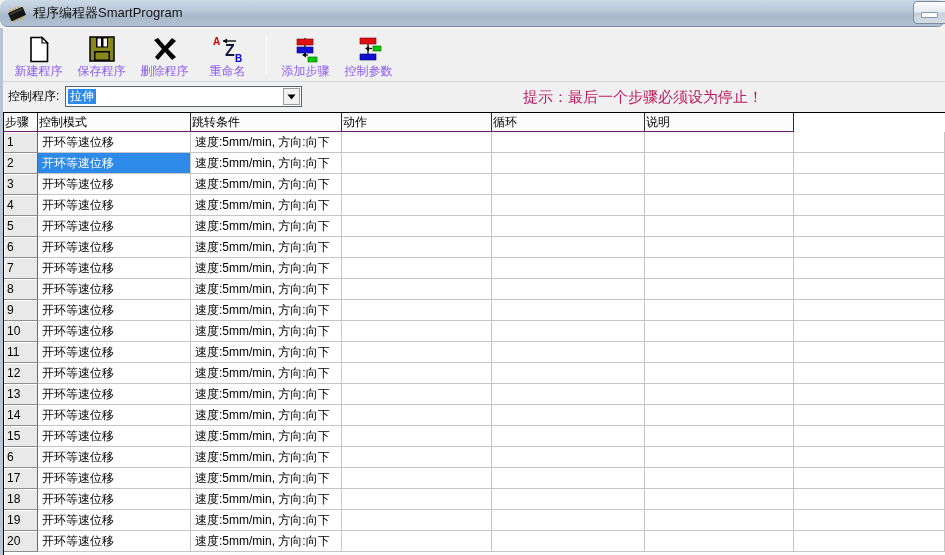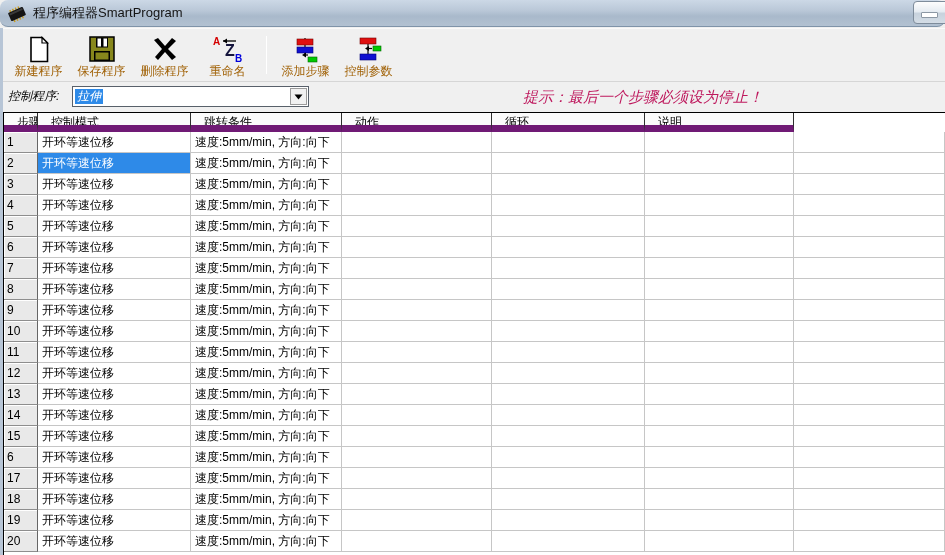--- a/index.html
+++ b/index.html
@@ -22,43 +22,43 @@
   .window-body { position:absolute; left:0; top:28px; width:945px; height:527px;
     background:#f0f0f0; border-left:3px solid #b7c5d6; }
 
   
   .toolbar { height:54px; border-top:1px solid #fafafa; border-bottom:1px solid #d6d6d6;
     display:flex; align-items:stretch; padding:2px 0 0 4px; background:#f0f0f0; }
   .tb-btn { width:63px; background:none; border:none; display:flex; flex-direction:column;
     align-items:center; justify-content:flex-end; padding-bottom:3px; cursor:default;
     font-family:inherit; }
   .tb-btn .icon { height:30px; display:flex; align-items:center; justify-content:center; }
-  .tb-btn .lbl { font-size:12px; color:#a16207; white-space:nowrap; line-height:14px; }
+  .tb-btn .lbl { font-size:12px; color:#8b5cf6; white-space:nowrap; line-height:14px; }
   .tb-sep { width:1px; background:#c4c4c4; border-right:1px solid #ffffff; margin:5px 7px 7px 7px; }
 
   
-  .control-row { position:relative; height:30px; background:#f0f0f0;font-style:italic; }
+  .control-row { position:relative; height:30px; background:#f0f0f0; }
   .cr-label { position:absolute; left:5px; top:0; line-height:29px; font-size:12px; color:#000; }
-  .combobox { position:absolute; left:69px; top:4px; width:237px; height:21px;
+  .combobox { position:absolute; left:62px; top:4px; width:237px; height:21px;
     background:#fff; border:1px solid #58606a; }
   .combo-text { position:absolute; left:2px; top:2px; height:15px; line-height:15px;
     font-size:12px; background:#2e8ae8; color:#fff; padding:0 2px; }
   .combo-arrow { position:absolute; right:1px; top:1px; bottom:1px; width:17px;
     background:#f1f1f1; border:1px solid #9b9b9b;
     display:flex; align-items:center; justify-content:center; }
   .combo-arrow svg { display:block; }
   .tip { position:absolute; left:520px; top:0; line-height:29px; font-size:15px; color:#be185d; }
 
   
   .grid { position:relative; height:443px; background:#fff;
     border-top:1px solid #000; border-left:1px solid #000; overflow:hidden; }
   .grid-row { display:grid; grid-template-columns:34px 153px 151px 150px 153px 149px 1fr; }
   .hdr-row .cell { height:19px; line-height:18px; font-size:12px; color:#000;
-    background:#fbfbfb; border-right:1px solid #2e2e2e; border-bottom:7px solid #701a75;
-    padding-left:13px; white-space:nowrap; overflow:hidden; }
+    background:#fbfbfb; border-right:1px solid #2e2e2e; border-bottom:1px solid #701a75;
+    padding-left:1px; white-space:nowrap; overflow:hidden; }
   .data-row .cell { height:21px; line-height:20px; font-size:12px; color:#000;
     background:#fff; border-right:1px solid #c6c6c6; border-bottom:1px solid #c6c6c6;
     padding-left:4px; white-space:nowrap; overflow:hidden; }
   .data-row .step-cell { background:#e9e9e9; border-right:1px solid #666;
     border-bottom:1px solid #8e8e8e; box-shadow:inset 1px 1px 0 #ffffff; padding-left:3px; }
   .cell.selected { background:#2e8ae8; color:#fff; }
 </style>
 </head>
 <body>
 

